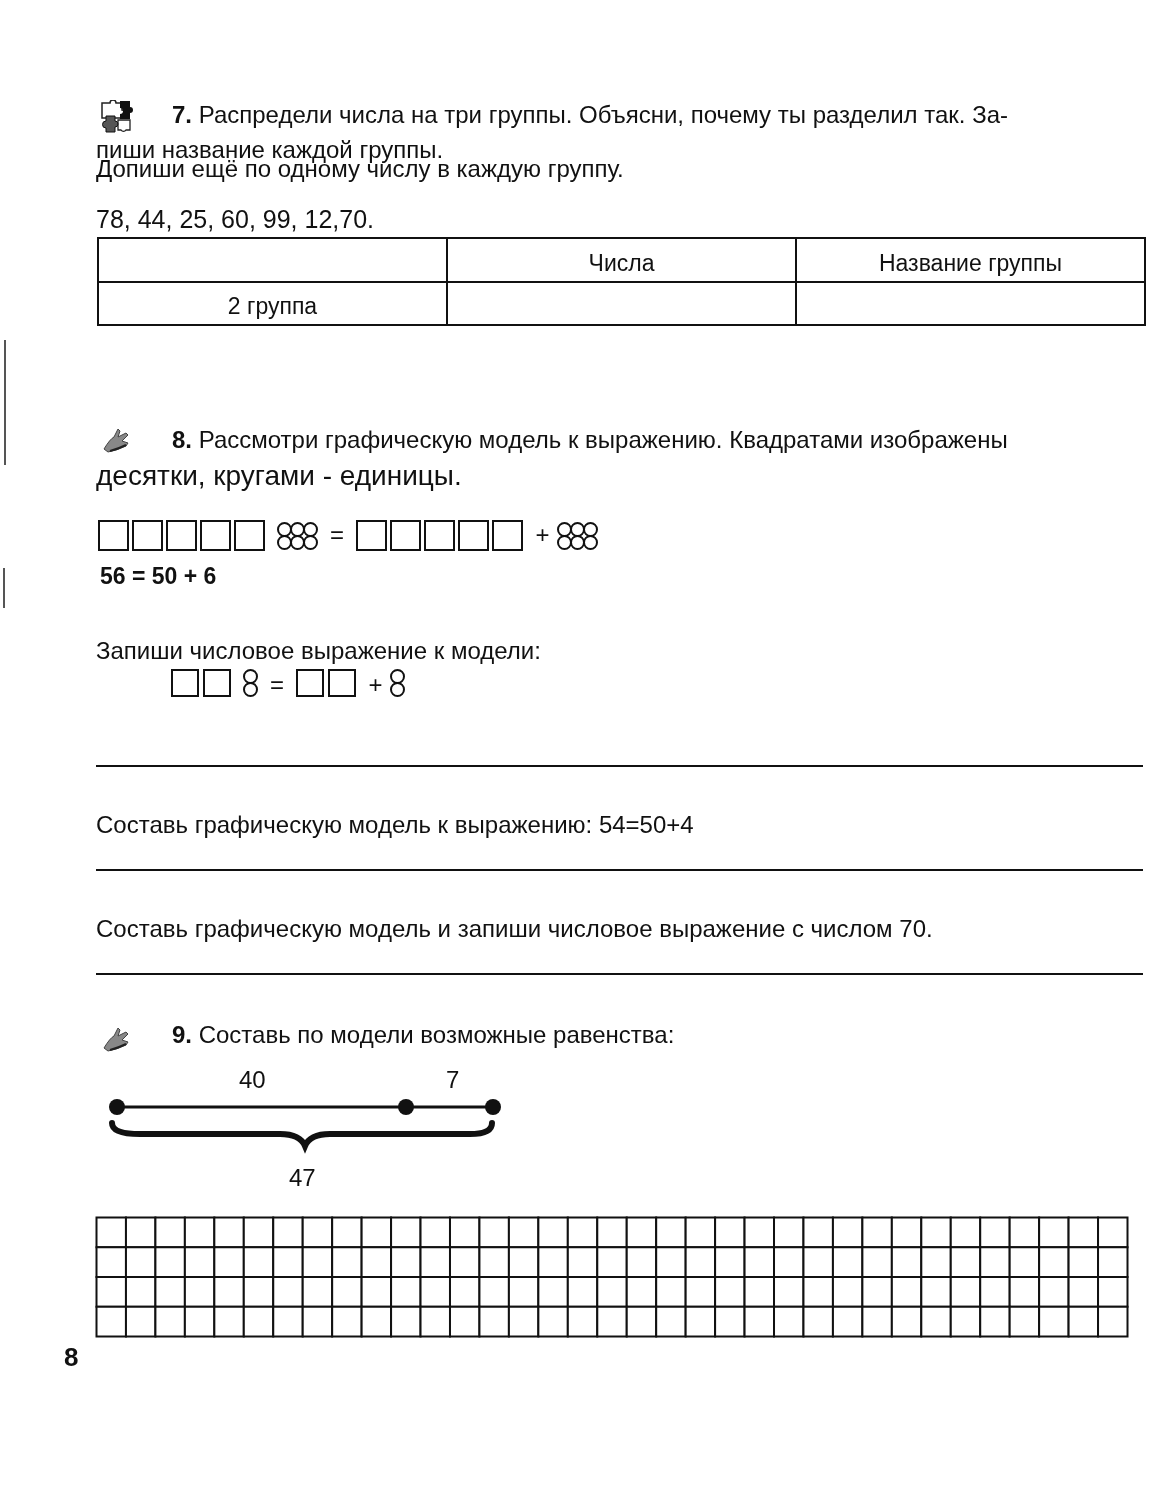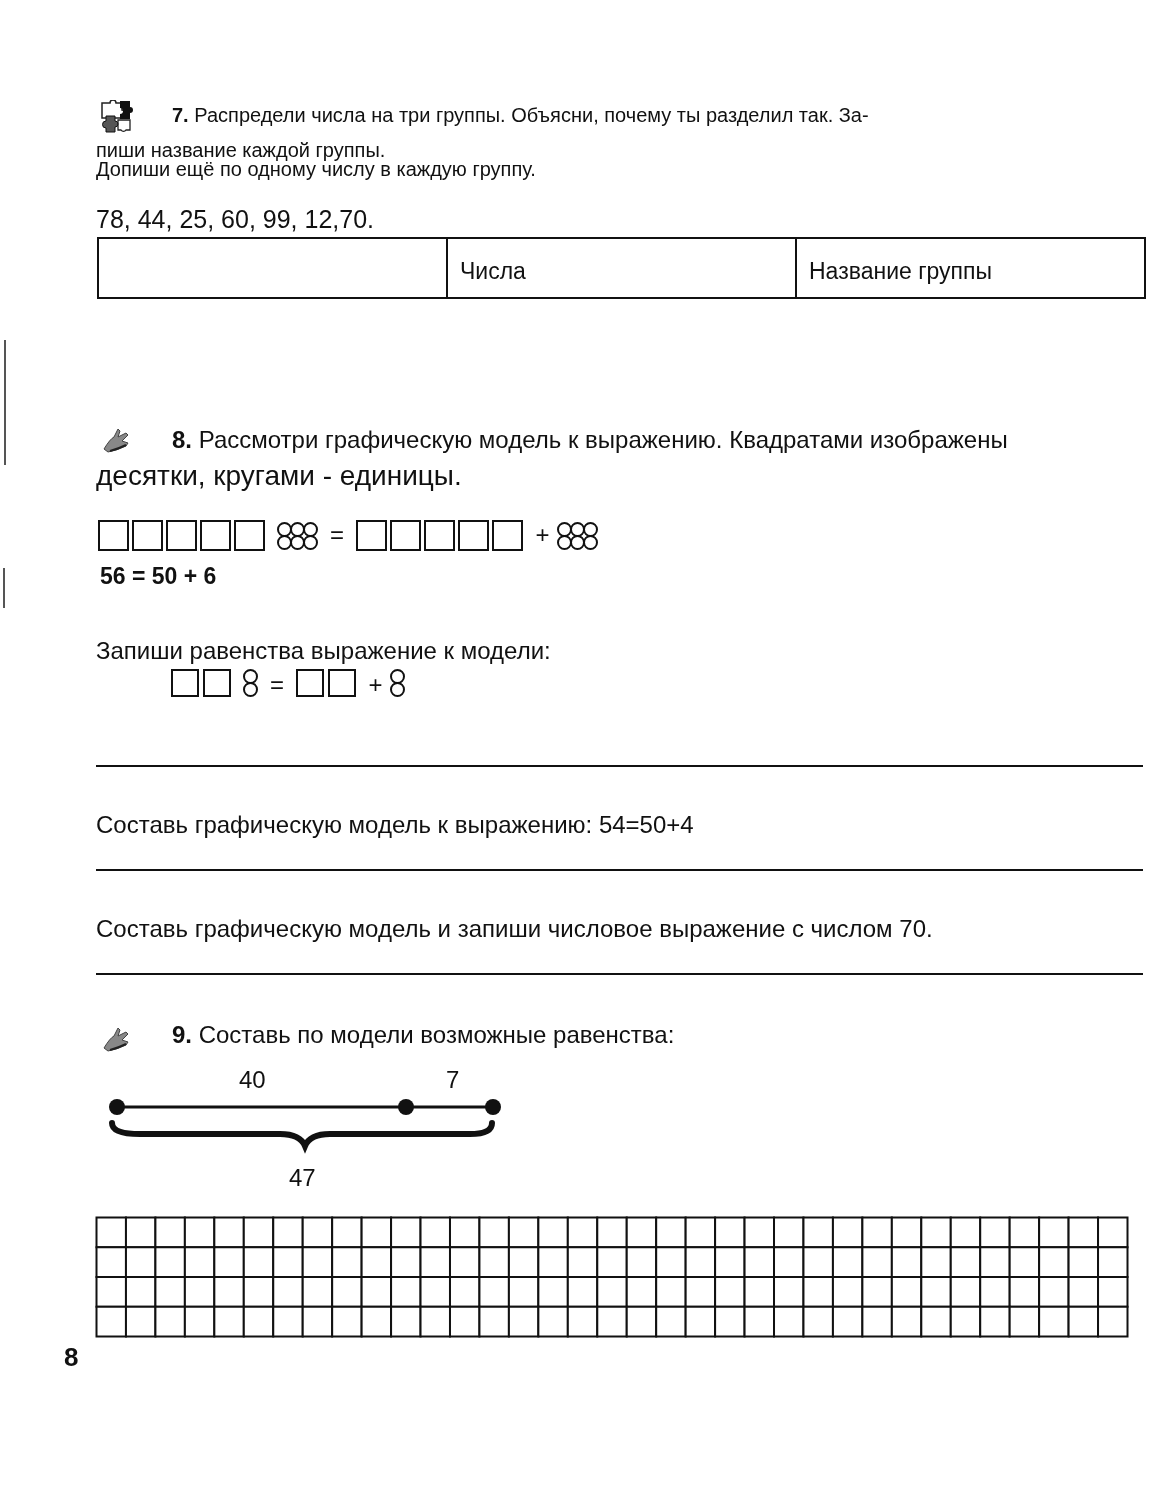--- a/index.html
+++ b/index.html
@@ -1,38 +1,38 @@
 <!DOCTYPE html>
 <html><head>
 <meta charset="utf-8">
 <style>
   html, body { margin: 0; padding: 0; background: #ffffff; }
   body {
     width: 1176px; height: 1500px; position: relative; overflow: hidden;
     font-family: "Liberation Sans", sans-serif; color: #111111;
   }
   .abs { position: absolute; }
-  .txt { font-size: 20px; line-height: 34px; white-space: nowrap; }
+  .txt { font-size: 24px; line-height: 34px; white-space: nowrap; }
   .cond { font-family: "Liberation Sans", sans-serif; font-stretch: condensed; }
   .b { font-weight: bold; }
   .scan-line { position: absolute; width: 2px; background: #555; }
 
   
   #t7-line1 { left: 96px; top: 98px; width: 1050px; }
   #t7-line2 { left: 96px; top: 133px; }
   #t7-line3 { left: 96px; top: 152px; text-align: right; }
   #t7-line4 { left: 96px; top: 202px; font-size: 25px; }
 
   table.groups {
     position: absolute; left: 97px; top: 237px; width: 1047px;
     border-collapse: collapse; table-layout: fixed;
   }
   table.groups td {
-    border: 2px solid #111; height: 33px; padding: 12px;
-    font-size: 23px; vertical-align: bottom;
+    border: 2px solid #111; height: 33px; padding: 4px;
+    font-size: 23px; text-align: center; vertical-align: bottom;
     font-family: "Liberation Sans", sans-serif;
   }
   table.groups tr.hdr td { height: 34px; }
 
   
   #t8-line1 { left: 96px; top: 423px; width: 1050px; font-size: 24px; }
   #t8-line2 { left: 96px; top: 459px; font-size: 28px; }
 
   .sq { position: absolute; border: 2px solid #111; box-sizing: border-box; background: #fff; }
   .circ { position: absolute; border: 2.5px solid #111; border-radius: 50%; box-sizing: border-box; background: transparent; }
@@ -75,20 +75,25 @@
     <colgroup>
         <col style="width:349px">
         <col style="width:349px">
         <col style="width:349px">
       </colgroup>
     <tbody>
         <tr class="hdr">
       <td></td>
       <td>Числа</td>
       <td>Название группы</td>
+    </tr>
+    <tr>
+      <td>2 группа</td>
+      <td></td>
+      <td></td>
     </tr>
   </tbody>
     </table>
 </div>
 
 <div>
   <svg class="abs" style="left:100px; top:427px;" width="34" height="28" viewBox="0 0 34 28">
     <path d="M4 22 q6-10 10-12 l4-8 l2 2 l-2 6 l8-4 l2 2 l-6 6 l6 2 l-2 3 q-8 4-18 6 z" fill="#888" stroke="#444" stroke-width="1"></path>
     <path d="M10 24 q8-2 16-6" stroke="#222" stroke-width="2" fill="none"></path>
   </svg>
@@ -119,21 +124,21 @@
       <div class="sym" style="left: 535.4px; top: 522px; font-size: 24px;">+</div>
       <div class="circ" style="left: 557px; top: 522px; width: 15px; height: 15px;"></div>
       <div class="circ" style="left: 570px; top: 522px; width: 15px; height: 15px;"></div>
       <div class="circ" style="left: 583px; top: 522px; width: 15px; height: 15px;"></div>
       <div class="circ" style="left: 557px; top: 535px; width: 15px; height: 15px;"></div>
       <div class="circ" style="left: 570px; top: 535px; width: 15px; height: 15px;"></div>
       <div class="circ" style="left: 583px; top: 535px; width: 15px; height: 15px;"></div>
     </div>
   <div class="abs" id="example-eq">56 = 50 + 6</div>
 
-  <div class="abs txt" id="t8-write">Запиши равенства выражение  к модели:</div>
+  <div class="abs txt" id="t8-write">Запиши числовое выражение  к модели:</div>
   <div id="model-exercise">
       <div class="sq" style="left: 171px; top: 669px; width: 28px; height: 28px;"></div>
       <div class="sq" style="left: 203px; top: 669px; width: 28px; height: 28px;"></div>
       <div class="circ" style="left: 243px; top: 669px; width: 15px; height: 15px;"></div>
       <div class="circ" style="left: 243px; top: 682px; width: 15px; height: 15px;"></div>
       <div class="sym" style="left: 270px; top: 672px; font-size: 24px;">=</div>
       <div class="sq" style="left: 296.4px; top: 669px; width: 28px; height: 28px;"></div>
       <div class="sq" style="left: 328.4px; top: 669px; width: 28px; height: 28px;"></div>
       <div class="sym" style="left: 368.4px; top: 672px; font-size: 24px;">+</div>
       <div class="circ" style="left: 390px; top: 669px; width: 15px; height: 15px;"></div>

